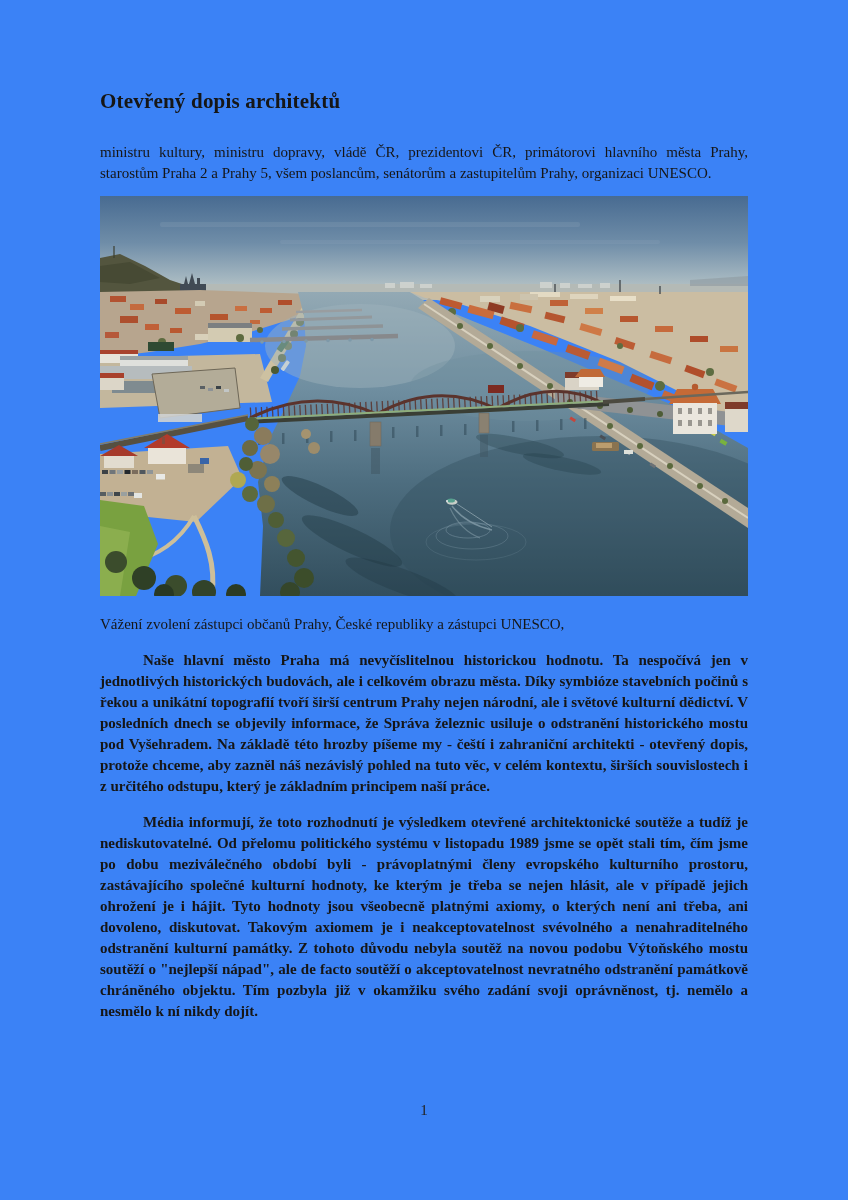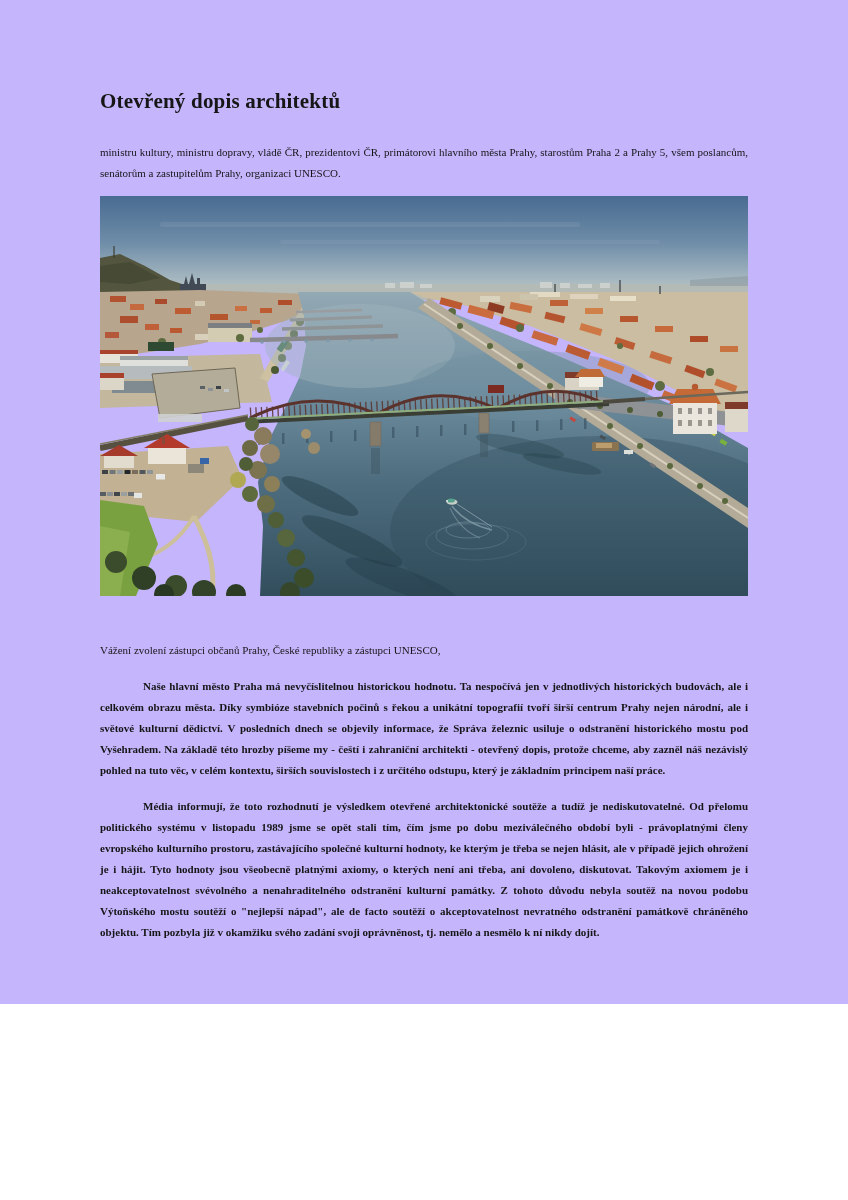--- a/index.html
+++ b/index.html
@@ -1,28 +1,28 @@
 <!DOCTYPE html>
 <html lang="cs"><head>
 <meta charset="utf-8">
 <style>
   html,body { margin:0; padding:0; }
   body {
     width:848px; height:1200px; background:#ffffff;
     font-family:"Liberation Serif", serif; color:#161616;
     -webkit-font-smoothing:antialiased;
   }
-  .page { position:relative; width:848px; height:1004px; background:#c4b5fd; overflow:hidden; }
+  .page { position:relative; width:848px; height:1200px; background:#3b82f6; overflow:hidden; }
   .content { padding:88px 100px 0 100px; }
   h1.title { font-size:21px; line-height:26px; margin:0 0 28px 0; font-weight:bold; letter-spacing:0.2px; }
-  p { margin:0; font-size:11px; line-height:21px; }
+  p { margin:0; font-size:15px; line-height:21px; }
   .addressees { text-align:justify; }
   figure.photo { margin:12px 0 0 0; padding:0; width:648px; height:400px; }
   figure.photo svg { display:block; width:648px; height:400px; }
-  .salutation { margin-top:44px; }
+  .salutation { margin-top:18px; }
   .body-para { margin-top:15px; text-align:justify; text-indent:43px;font-weight:bold; }
   .page-footer { position:absolute; top:1102px; left:0; width:848px; text-align:center; font-size:15px; color:#222; }
 </style>
 </head>
 <body>
 
 <div class="page">
   <div class="content">
 
     <h1 class="title">Otevřený dopis architektů</h1>

